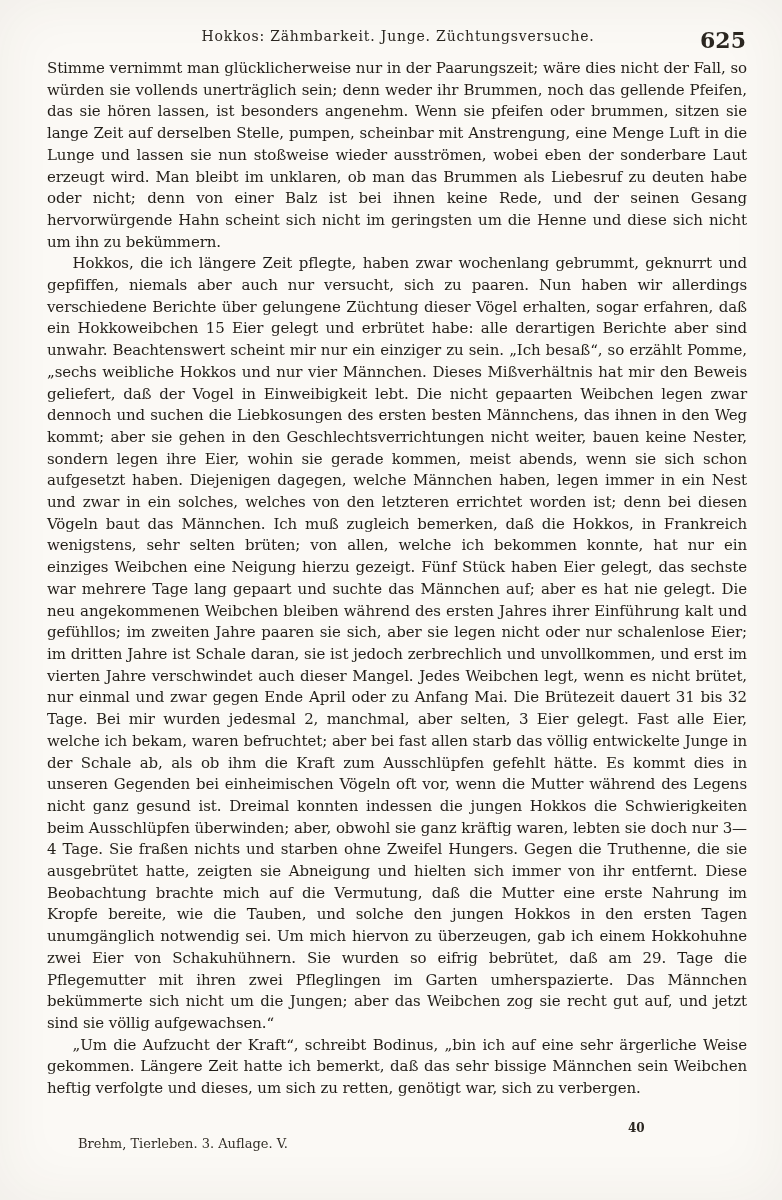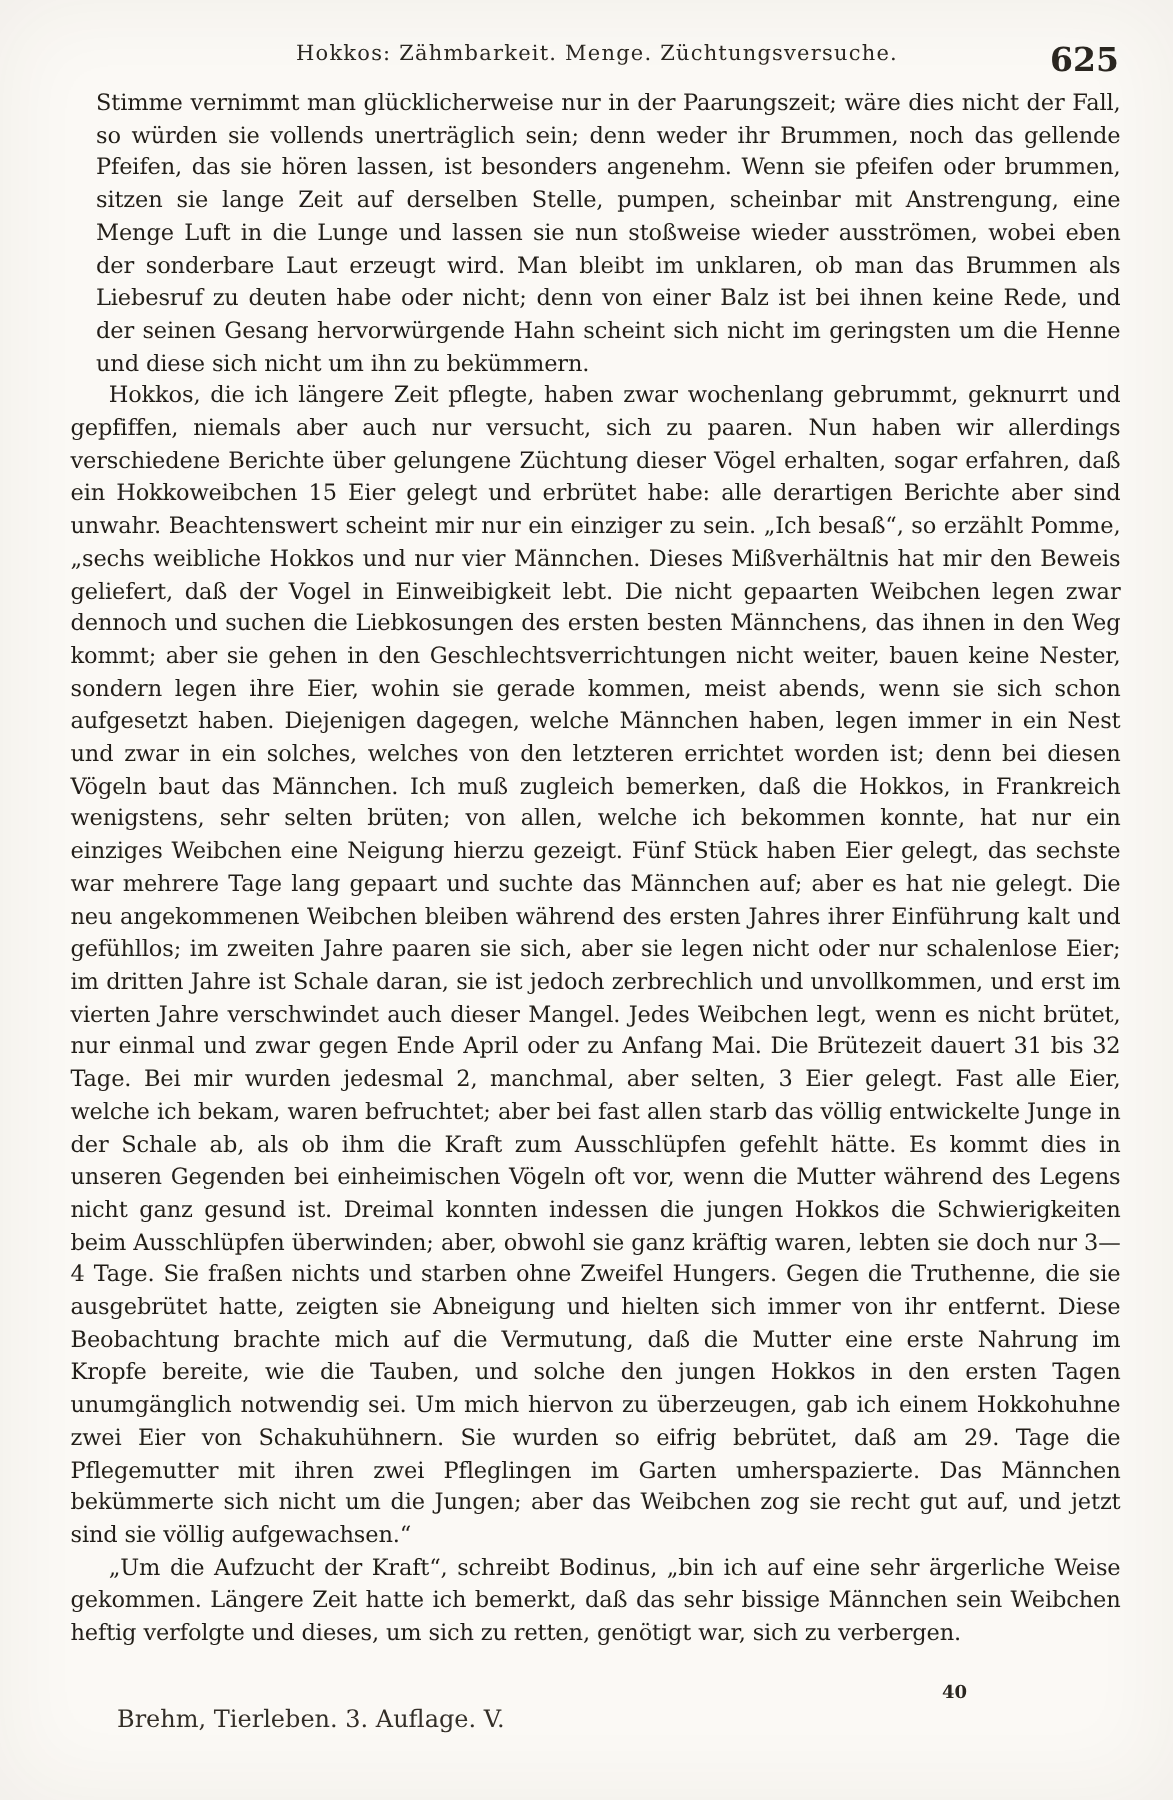--- a/index.html
+++ b/index.html
@@ -52,45 +52,44 @@
     hyphens: auto;
     -webkit-hyphens: auto;
     color: #221e18;
   }
   .body-text p {
     margin: 0;
     text-indent: 1.7em;
   }
   .body-text p.first {
     text-indent: 0;
-    margin-left: 17px;
   }
   .signature {
     position: absolute;
     top: 1121px;
     left: 628px;
     font-size: 12px;
     font-weight: bold;
     color: #2a2620;
   }
   .imprint {
     position: absolute;
     top: 1136px;
     left: 78px;
-    font-size: 16px;
+    font-size: 13px;
     color: #332e27;
   }
 </style>
 </head>
 <body>
 
 <div class="page">
 
   <div class="header">
-    <div class="running-title">Hokkos: Zähmbarkeit. Menge. Züchtungsversuche.</div>
+    <div class="running-title">Hokkos: Zähmbarkeit. Junge. Züchtungsversuche.</div>
     <div class="page-number">625</div>
   </div>
 
   <div class="body-text">
     <p class="first">Stimme vernimmt man glücklicherweise nur in der Paarungszeit; wäre dies nicht der Fall, so würden sie vollends unerträglich sein; denn weder ihr Brummen, noch das gellende Pfeifen, das sie hören lassen, ist besonders angenehm. Wenn sie pfeifen oder brummen, sitzen sie lange Zeit auf derselben Stelle, pumpen, scheinbar mit Anstrengung, eine Menge Luft in die Lunge und lassen sie nun stoßweise wieder ausströmen, wobei eben der sonderbare Laut erzeugt wird. Man bleibt im unklaren, ob man das Brummen als Liebesruf zu deuten habe oder nicht; denn von einer Balz ist bei ihnen keine Rede, und der seinen Gesang hervorwürgende Hahn scheint sich nicht im geringsten um die Henne und diese sich nicht um ihn zu bekümmern.</p>
     <p>Hokkos, die ich längere Zeit pflegte, haben zwar wochenlang gebrummt, geknurrt und gepfiffen, niemals aber auch nur versucht, sich zu paaren. Nun haben wir allerdings verschiedene Berichte über gelungene Züchtung dieser Vögel erhalten, sogar erfahren, daß ein Hokkoweibchen 15 Eier gelegt und erbrütet habe: alle derartigen Berichte aber sind unwahr. Beachtenswert scheint mir nur ein einziger zu sein. „Ich besaß“, so erzählt Pomme, „sechs weibliche Hokkos und nur vier Männchen. Dieses Mißverhältnis hat mir den Beweis geliefert, daß der Vogel in Einweibigkeit lebt. Die nicht gepaarten Weibchen legen zwar dennoch und suchen die Liebkosungen des ersten besten Männchens, das ihnen in den Weg kommt; aber sie gehen in den Geschlechtsverrichtungen nicht weiter, bauen keine Nester, sondern legen ihre Eier, wohin sie gerade kommen, meist abends, wenn sie sich schon aufgesetzt haben. Diejenigen dagegen, welche Männchen haben, legen immer in ein Nest und zwar in ein solches, welches von den letzteren errichtet worden ist; denn bei diesen Vögeln baut das Männchen. Ich muß zugleich bemerken, daß die Hokkos, in Frankreich wenigstens, sehr selten brüten; von allen, welche ich bekommen konnte, hat nur ein einziges Weibchen eine Neigung hierzu gezeigt. Fünf Stück haben Eier gelegt, das sechste war mehrere Tage lang gepaart und suchte das Männchen auf; aber es hat nie gelegt. Die neu angekommenen Weibchen bleiben während des ersten Jahres ihrer Einführung kalt und gefühllos; im zweiten Jahre paaren sie sich, aber sie legen nicht oder nur schalenlose Eier; im dritten Jahre ist Schale daran, sie ist jedoch zerbrechlich und unvollkommen, und erst im vierten Jahre verschwindet auch dieser Mangel. Jedes Weibchen legt, wenn es nicht brütet, nur einmal und zwar gegen Ende April oder zu Anfang Mai. Die Brütezeit dauert 31 bis 32 Tage. Bei mir wurden jedesmal 2, manchmal, aber selten, 3 Eier gelegt. Fast alle Eier, welche ich bekam, waren befruchtet; aber bei fast allen starb das völlig entwickelte Junge in der Schale ab, als ob ihm die Kraft zum Ausschlüpfen gefehlt hätte. Es kommt dies in unseren Gegenden bei einheimischen Vögeln oft vor, wenn die Mutter während des Legens nicht ganz gesund ist. Dreimal konnten indessen die jungen Hokkos die Schwierigkeiten beim Ausschlüpfen überwinden; aber, obwohl sie ganz kräftig waren, lebten sie doch nur 3—4 Tage. Sie fraßen nichts und starben ohne Zweifel Hungers. Gegen die Truthenne, die sie ausgebrütet hatte, zeigten sie Abneigung und hielten sich immer von ihr entfernt. Diese Beobachtung brachte mich auf die Vermutung, daß die Mutter eine erste Nahrung im Kropfe bereite, wie die Tauben, und solche den jungen Hokkos in den ersten Tagen unumgänglich notwendig sei. Um mich hiervon zu überzeugen, gab ich einem Hokkohuhne zwei Eier von Schakuhühnern. Sie wurden so eifrig bebrütet, daß am 29. Tage die Pflegemutter mit ihren zwei Pfleglingen im Garten umherspazierte. Das Männchen bekümmerte sich nicht um die Jungen; aber das Weibchen zog sie recht gut auf, und jetzt sind sie völlig aufgewachsen.“</p>
     <p>„Um die Aufzucht der Kraft“, schreibt Bodinus, „bin ich auf eine sehr ärgerliche Weise gekommen. Längere Zeit hatte ich bemerkt, daß das sehr bissige Männchen sein Weibchen heftig verfolgte und dieses, um sich zu retten, genötigt war, sich zu verbergen.</p>
   </div>
 
   <div class="signature">40</div>

